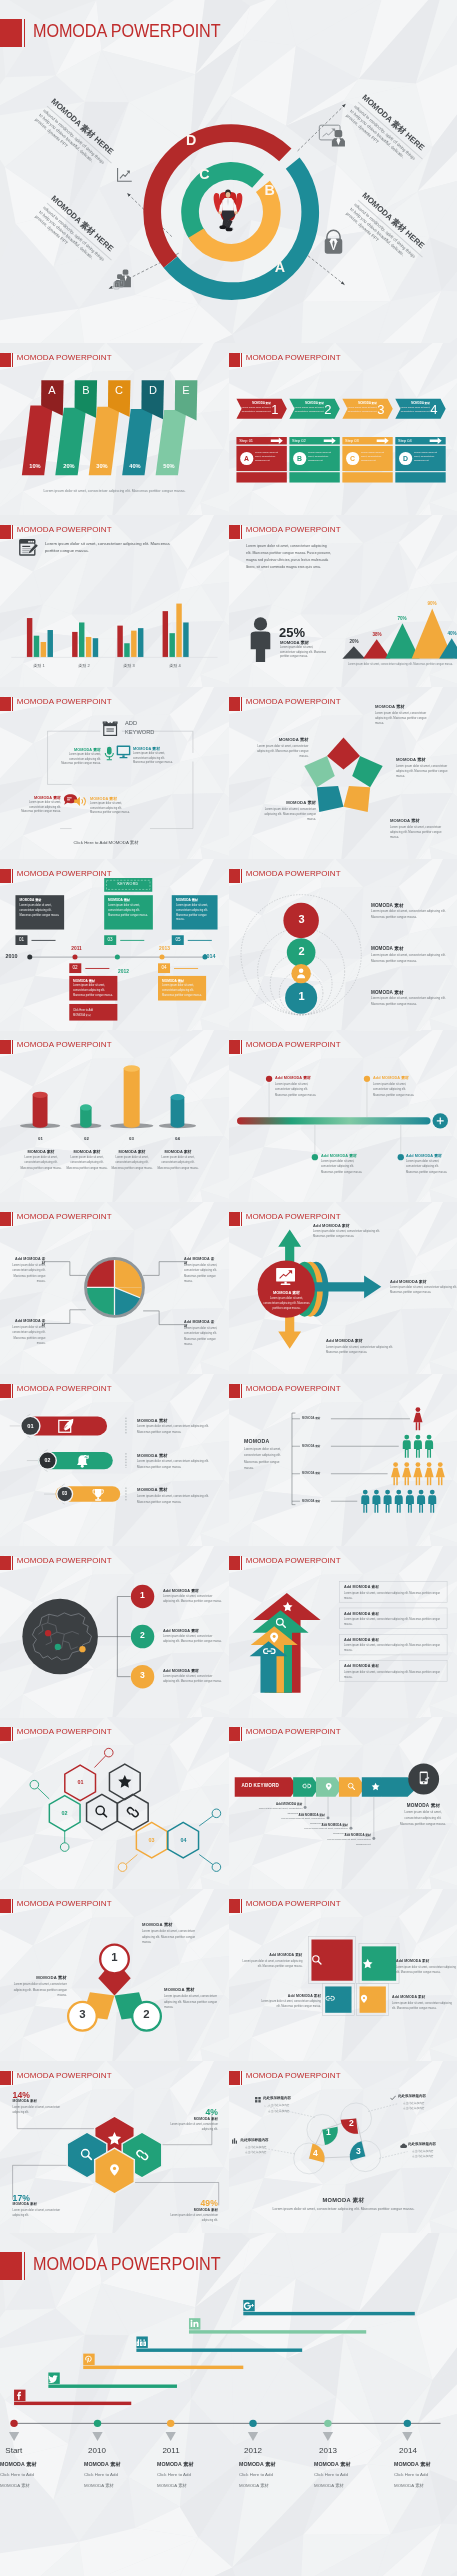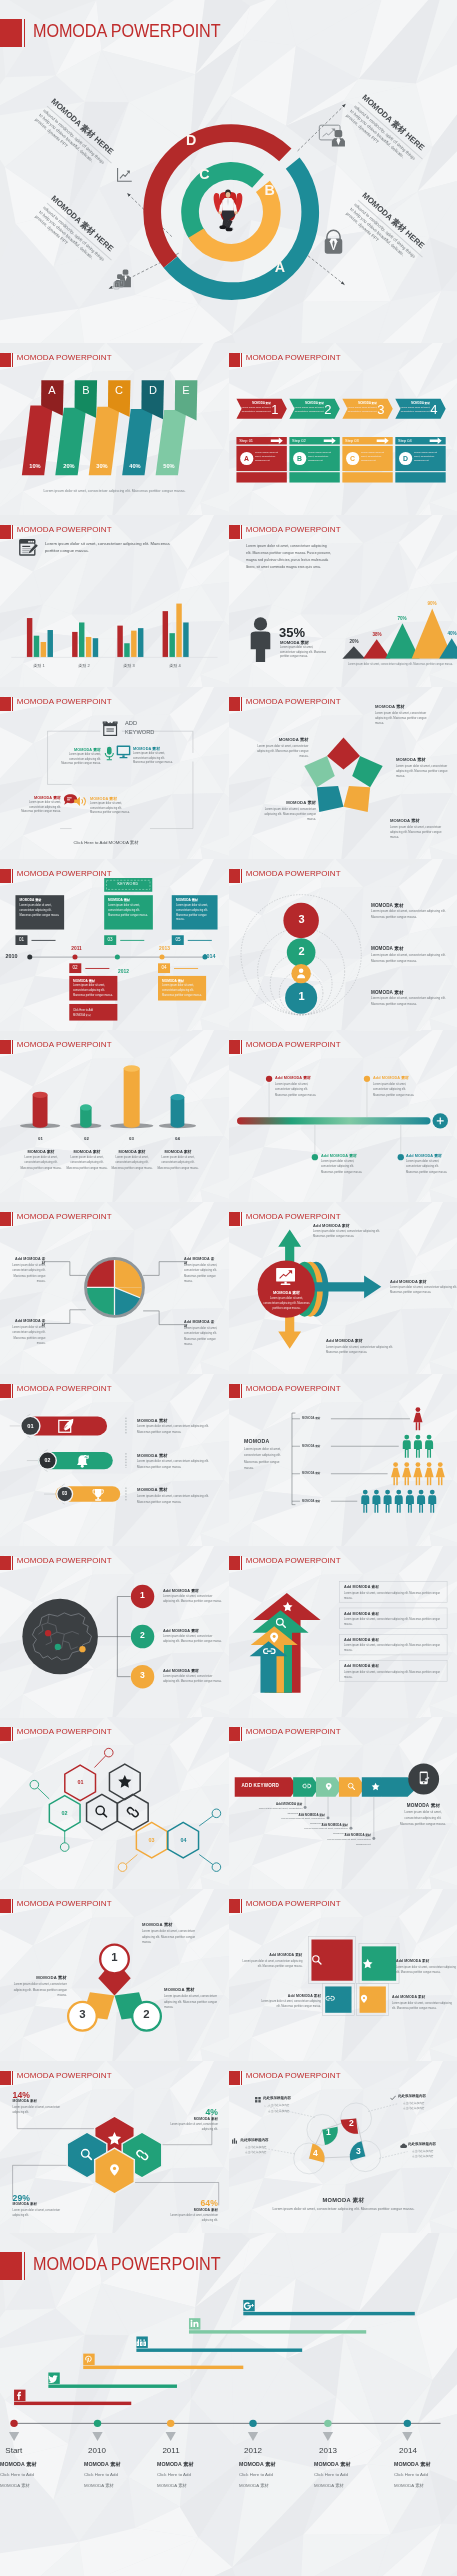--- a/index.html
+++ b/index.html
@@ -595,21 +595,21 @@
       <div class="sh" style="left:0">
         <div class="sq"></div>
         <div class="br"></div>
         <div class="tx">MOMODA POWERPOINT</div>
       </div>
       <div class="s3b">Lorem ipsum dolor sit amet, consectetuer adipiscing elit. Maecenas porttitor congue massa. Fusce posuere, magna sed pulvinar ultricies, purus lectus malesuada libero, sit amet commodo magna eros quis urna.</div>
       <svg style="position:absolute;left:17px;top:102px" width="29" height="45" viewBox="0 0 50 78">
 <circle cx="25" cy="12" r="11.5" fill="#3f4448"></circle>
 <path d="M8 30 C8 26 12 25 18 25 L32 25 C38 25 42 26 42 30 L42 56 L33 56 L33 78 L17 78 L17 56 L8 56 Z" fill="#3f4448"></path>
       </svg>
-      <div class="s3p">35%</div>
+      <div class="s3p">25%</div>
       <div class="s3t">MOMODA 素材</div>
       <div class="s3s">Lorem ipsum dolor sit amet, consectetuer adipiscing elit. Maecenas porttitor congue massa.</div>
       <svg class="ct" width="229" height="172" viewBox="0 0 400 300">
         <path d="M198.0 251.0 L218.0 229.0 L238.0 251.0 Z" fill="#3f4448"></path>
         <path d="M234.0 251.0 L258.0 217.0 L282.0 251.0 Z" fill="#b5282b"></path>
         <path d="M273.0 251.0 L303.0 189.0 L333.0 251.0 Z" fill="#21a179"></path>
         <path d="M319.0 251.0 L355.0 163.0 L391.0 251.0 Z" fill="#f2a93b"></path>
         <path d="M367.0 251.0 L389.0 215.0 L411.0 251.0 Z" fill="#1d8795"></path>
         <line x1="205" y1="251.5" x2="395" y2="251.5" stroke="#c9ccd0" stroke-width="1"></line>
       </svg>
@@ -1445,24 +1445,24 @@
           <path d="M200 180 C195.6 180 192.3 183.3 192.3 187.6 C192.3 192.8 200 200 200 200 C200 200 207.7 192.8 207.7 187.6 C207.7 183.3 204.4 180 200 180Z" fill="#fff"></path>
           <circle cx="200" cy="187.5" r="2.8" fill="#f2a93b"></circle>
         </g>
       </svg>
       <div class="s20p" style="left:12.6px;top:29px;text-align:left;color:#b5282b">14%</div>
       <div class="s20t" style="left:12.6px;top:38px;text-align:left">MOMODA 素材</div>
       <div class="s20b" style="left:12.6px;top:44px;text-align:left">Lorem ipsum dolor sit amet, consectetuer adipiscing elit.</div>
       <div class="s20p" style="left:163px;top:46px;text-align:right;color:#21a179">4%</div>
       <div class="s20t" style="left:163px;top:56px;text-align:right">MOMODA 素材</div>
       <div class="s20b" style="left:163px;top:61px;text-align:right">Lorem ipsum dolor sit amet, consectetuer adipiscing elit.</div>
-      <div class="s20p" style="left:12.6px;top:132px;text-align:left;color:#1d8795">29%</div>
+      <div class="s20p" style="left:12.6px;top:132px;text-align:left;color:#1d8795">17%</div>
       <div class="s20t" style="left:12.6px;top:141px;text-align:left">MOMODA 素材</div>
       <div class="s20b" style="left:12.6px;top:147px;text-align:left">Lorem ipsum dolor sit amet, consectetuer adipiscing elit.</div>
-      <div class="s20p" style="left:163px;top:137px;text-align:right;color:#f2a93b">64%</div>
+      <div class="s20p" style="left:163px;top:137px;text-align:right;color:#f2a93b">49%</div>
       <div class="s20t" style="left:163px;top:147px;text-align:right">MOMODA 素材</div>
       <div class="s20b" style="left:163px;top:152px;text-align:right">Lorem ipsum dolor sit amet, consectetuer adipiscing elit.</div>
     </div>
     <div class="sl" style="left:229px;top:2061px;width:229px;height:172px">
       <svg class="bg" width="229" height="172" viewBox="0 0 400 300">
         <use href="#bg4"></use>
       </svg>
       <div class="sh" style="left:0">
         <div class="sq"></div>
         <div class="br"></div>

